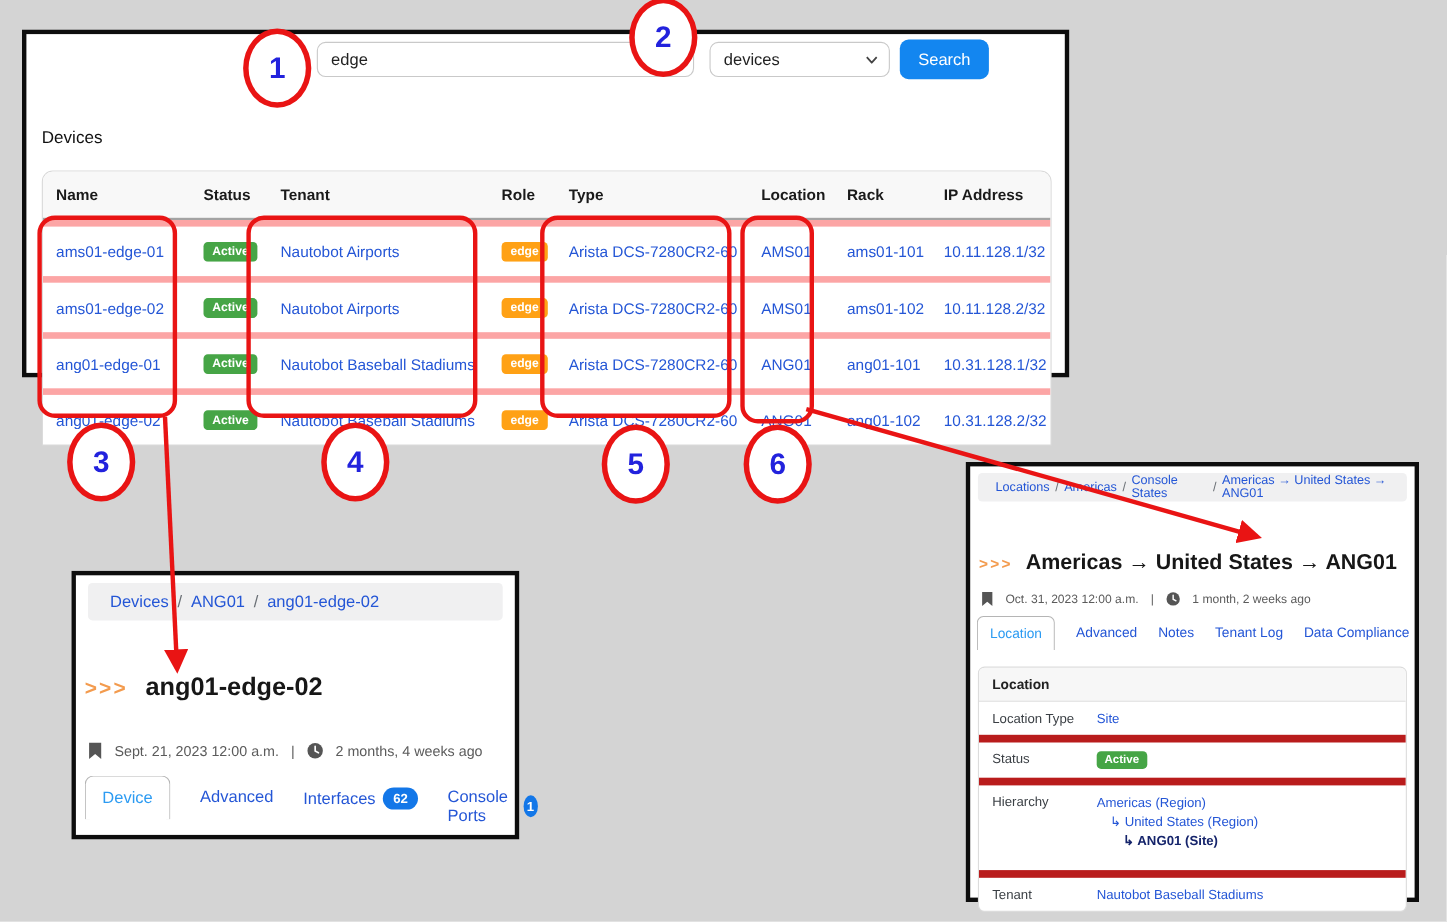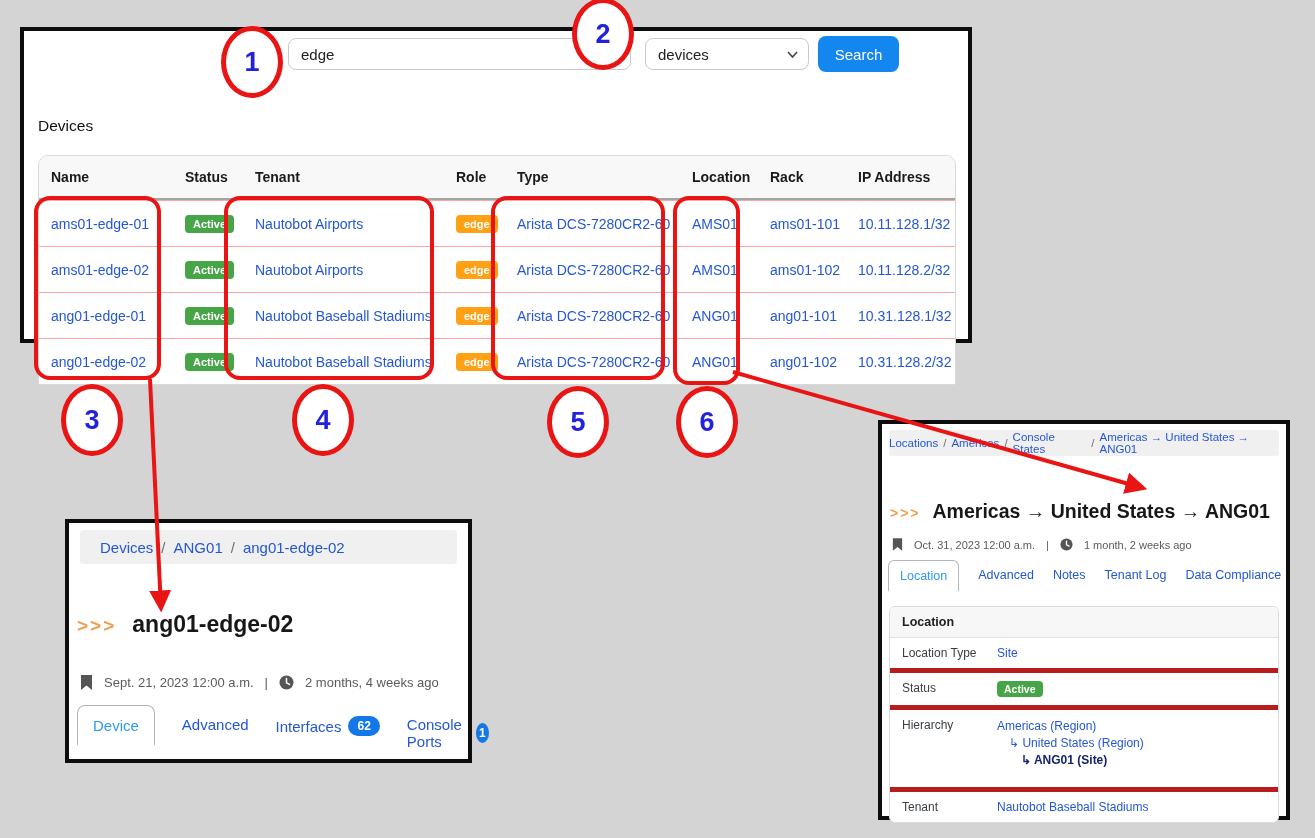--- a/index.html
+++ b/index.html
@@ -12,21 +12,21 @@
   .search-input{position:absolute;left:264px;top:7px;width:343px;height:32px;border:1px solid #c9c9c9;
                 border-radius:8px;padding:0 12px;font:15px "Liberation Sans",sans-serif;color:#222;box-sizing:border-box;outline:none;}
   .search-select{position:absolute;left:621px;top:7px;width:164px;height:32px;border:1px solid #c9c9c9;
                  border-radius:8px;background:#fff;display:flex;align-items:center;justify-content:space-between;
                  padding:0 10px 0 12px;font-size:15px;color:#222;box-sizing:border-box;cursor:pointer;}
   .search-btn{position:absolute;left:794px;top:5px;width:81px;height:36px;background:#1386f0;color:#fff;
               border:none;border-radius:8px;font:15px "Liberation Sans",sans-serif;cursor:pointer;}
   .devices-heading{position:absolute;left:14px;top:86px;font-size:15.5px;font-weight:500;color:#111;}
   .dev-table{position:absolute;left:14px;top:124px;width:916px;border:1px solid #d9d9d9;
              border-radius:10px 10px 0 0;overflow:hidden;background:#fff;}
-  .t-row{display:grid;grid-template-columns:134px 70px 201px 61px 175px 78px 88px 1fr;align-items:center;height:45px;border-top:1px solid #fca5a5;}
+  .t-row{display:grid;grid-template-columns:134px 70px 201px 61px 175px 78px 88px 1fr;align-items:center;height:45px;border-top:6px solid #fca5a5;}
   .t-head{height:42px;background:#f8f8f8;border-top:none;border-bottom:2px solid #a3a3a3;}
   .t-cell{padding-left:12px;font-size:14px;white-space:nowrap;overflow:hidden;}
   .t-head .t-cell{font-weight:bold;color:#1a1a1a;font-size:14px;}
   a.lnk,.lnk{color:#2456d6;text-decoration:none;cursor:pointer;}
   .badge-green{display:inline-block;background:#46a546;color:#fff;font-size:11px;font-weight:bold;
                padding:3px 8px;border-radius:4px;}
   .badge-orange{display:inline-block;background:#ffa115;color:#fff;font-size:11px;font-weight:bold;
                 padding:3px 8px;border-radius:4px;cursor:pointer;}
 
   
@@ -48,33 +48,33 @@
               color:#2c9bf2;padding:11px 15px;font-size:15px;cursor:pointer;}
   #device-panel .tab-plain{margin-left:27px;padding-top:11px;font-size:15px;color:#2456d6;cursor:pointer;
                            display:flex;align-items:center;gap:7px;}
   .pill-badge{background:#1377e8;color:#fff;font-size:12px;font-weight:bold;border-radius:11px;padding:3px 9px;}
   .round-badge{background:#1377e8;color:#fff;font-size:12px;font-weight:bold;border-radius:50%;
                width:20px;height:20px;display:inline-flex;align-items:center;justify-content:center;}
 
   
   #location-panel{left:878px;top:420px;width:412px;height:400px;}
   #location-panel .crumbbar{left:7px;top:6px;right:7px;height:26px;font-size:11.5px;justify-content:center;
-                            padding-left:0;gap:5px;}
+                            padding-left:16px;gap:5px;}
   #location-panel .title-row{left:8px;top:76px;}
   #location-panel .chevrons{font-size:14px;}
   #location-panel .page-title{font-size:19.5px;font-weight:bold;color:#171717;margin-left:12px;}
   #location-panel .meta-row{left:10px;top:114px;font-size:11px;}
   #location-panel .tabs-row{left:6px;top:136px;}
   #location-panel .tab-active{padding:8px 11px;font-size:12.5px;border-radius:6px 6px 0 0;}
   #location-panel .tab-plain{margin-left:19px;padding-top:8px;font-size:12.5px;color:#2456d6;cursor:pointer;}
   .loc-card{position:absolute;left:7px;top:182px;right:7px;border:1px solid #dcdcdc;border-radius:6px;
             overflow:hidden;background:#fff;}
   .card-header{padding:8px 12px;font-size:12.5px;font-weight:bold;color:#222;background:#f7f7f7;
                border-bottom:1px solid #e2e2e2;}
-  .card-row{display:flex;padding:8px 12px;border-bottom:5px solid #b91c1c;font-size:12px;align-items:flex-start;}
+  .card-row{display:flex;padding:8px 12px;border-bottom:7px solid #b91c1c;font-size:12px;align-items:flex-start;}
   .card-row:last-child{border-bottom:none;}
   .card-label{width:95px;flex:0 0 auto;color:#3a3f44;}
   .hier-line{line-height:17px;}
   .hier-0{color:#2456d6;cursor:pointer;}
   .hier-1{color:#2456d6;margin-left:12px;cursor:pointer;}
   .hier-2{margin-left:24px;font-weight:bold;color:#15246b;cursor:pointer;}
   .badge-green.sm{font-size:10.5px;padding:2px 7px;}
 
   
   .num-circle{position:absolute;width:62px;height:72px;box-sizing:border-box;border:5px solid #e91414;

